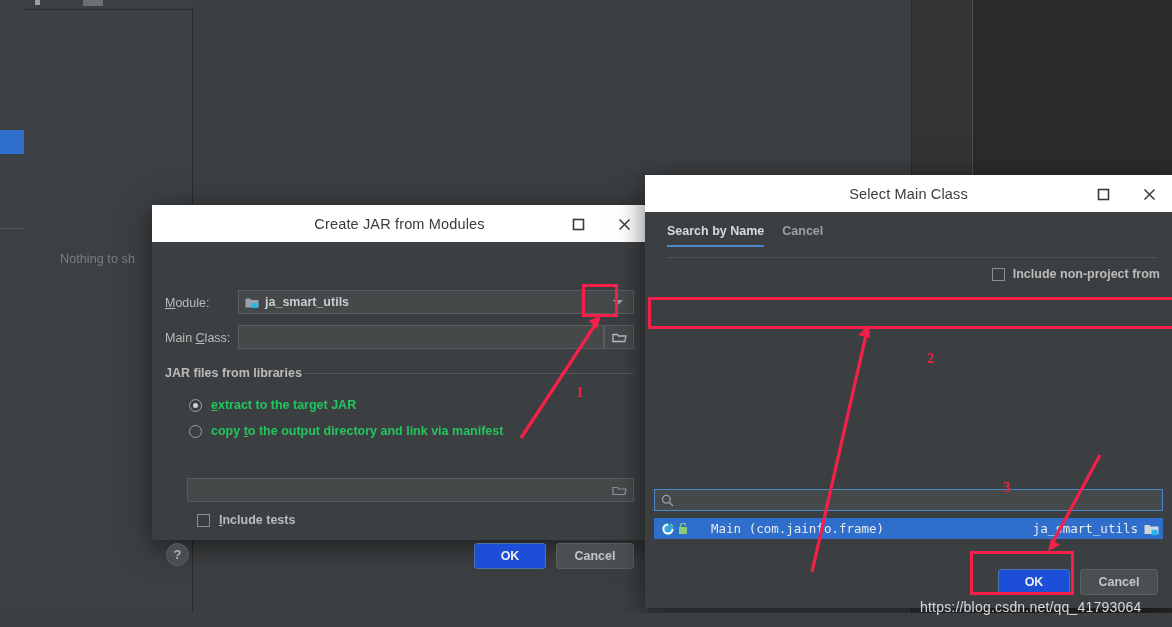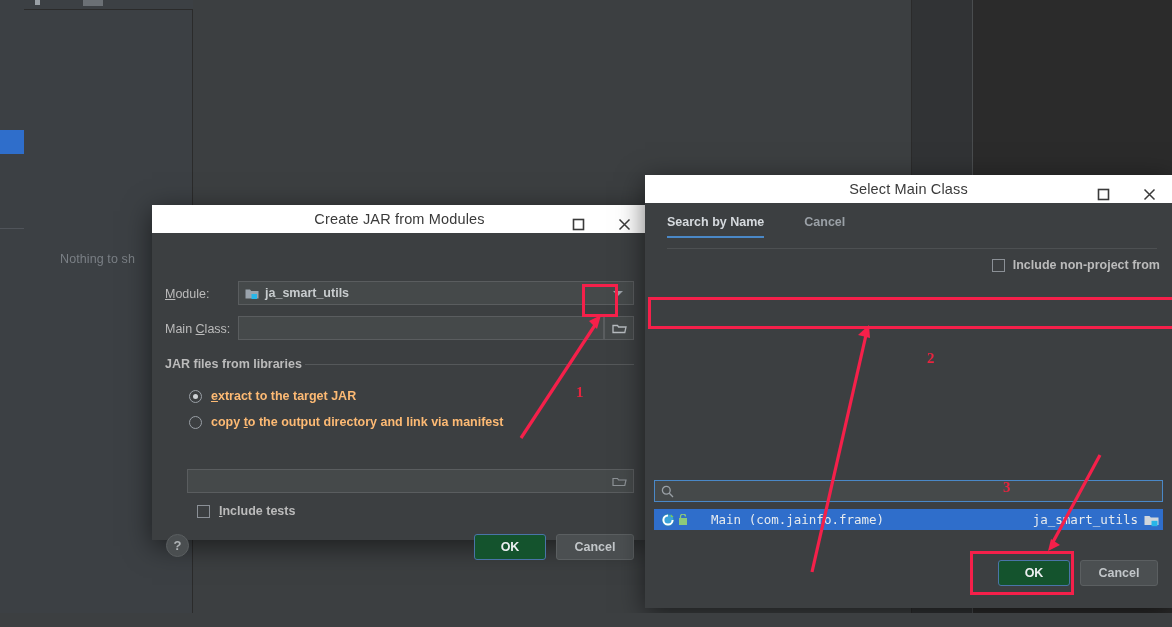--- a/index.html
+++ b/index.html
@@ -75,21 +75,21 @@
   }
 
   
   .dialog {
     position: absolute;
     background: #3c3f41;
     box-shadow: 0 6px 26px rgba(0,0,0,.55);
   }
   .titlebar {
     background: #ffffff;
-    height: 28px;
+    height: 37px;
     display: flex; align-items: center;
     position: relative;
   }
   .titlebar .title {
     flex: 1; text-align: center;
     font-size: 14.5px; color: #3a3a3a;
     letter-spacing: .15px;
   }
   .win-btns { display: flex; align-items: center; position: absolute; right: 0; top: 0; height: 38px; }
   .win-btn {
@@ -155,21 +155,21 @@
   .radio-row { position: absolute; display: flex; align-items: center; }
   .radio {
     width: 13px; height: 13px; border-radius: 50%;
     border: 1px solid #9aa0a6; background: #3c3f41;
     margin-right: 9px; position: relative; flex: none;
   }
   .radio.on::after {
     content: ''; position: absolute; left: 3px; top: 3px;
     width: 5px; height: 5px; border-radius: 50%; background: #cfd3d6;
   }
-  .radio-row .rl { font-size: 12.5px; color: #fdba74; font-weight: bold; white-space: nowrap; }
+  .radio-row .rl { font-size: 12.5px; color: #22c55e; font-weight: bold; white-space: nowrap; }
   .radio-row .rl u { text-decoration: underline; }
 
   .check-row { position: absolute; display: flex; align-items: flex-end; padding-left: 30px; }
   .cbox {
     width: 13px; height: 13px;
     border: 1px solid #8b9096; background: #3c3f41;
     margin-right: 9px; flex: none;
   }
   .check-row .cl { font-size: 12.5px; color: #bbbbbb; font-weight: bold; white-space: nowrap; }
   .check-row .cl u { text-decoration: underline; }
@@ -182,28 +182,28 @@
     display: flex; align-items: center; justify-content: center;
   }
 
   .btn {
     position: absolute;
     height: 26px;
     font-size: 12.5px; font-weight: bold;
     display: flex; align-items: center; justify-content: center;
     border-radius: 3px;
   }
-  .btn.primary { background: #14532d; border: 1px solid #4a74a8; color: #eceff1; text-align: right; }
+  .btn.primary { background: #1d4ed8; border: 1px solid #4a74a8; color: #eceff1; text-align: right; }
   .btn.normal  { background: #4b4f51; border: 1px solid #5b5f61; color: #c2c6c9; }
 
   
   #dlg-main { left: 645px; top: 175px; width: 527px; height: 433px; }
   #dlg-main .body { position: relative; height: 395px; background: #3c3f41; }
 
-  .tabs { position: absolute; left: 22px; top: 12px; display: flex; gap: 40px; }
+  .tabs { position: absolute; left: 22px; top: 12px; display: flex; gap: 18px; }
   .tab {
     font-size: 12.5px; font-weight: bold; color: #9aa0a6;
     padding-bottom: 7px;
   }
   .tab.active { color: #d6dade; border-bottom: 2px solid #4a88c7; }
   .tabs-underline {
     position: absolute; left: 22px; top: 45px; width: 490px; height: 1px;
     background: #4d5052;
   }
 
@@ -442,14 +442,15 @@
 
     <line x1="1100" y1="455" x2="1053" y2="542" stroke="#f5204a" stroke-width="3.2"></line>
     <polygon points="1048,551 1060,545 1051,539" fill="#f5204a"></polygon>
   </svg>
 
   <div class="anno-num" style="left:576px; top:384px;">1</div>
   <div class="anno-num" style="left:927px; top:350px;">2</div>
   <div class="anno-num" style="left:1003px; top:479px;">3</div>
 
   <div class="wm-bar"></div>
+  <div class="watermark">https://blog.csdn.net/qq_41793064</div>
 
 </div>
 
 </body></html>

